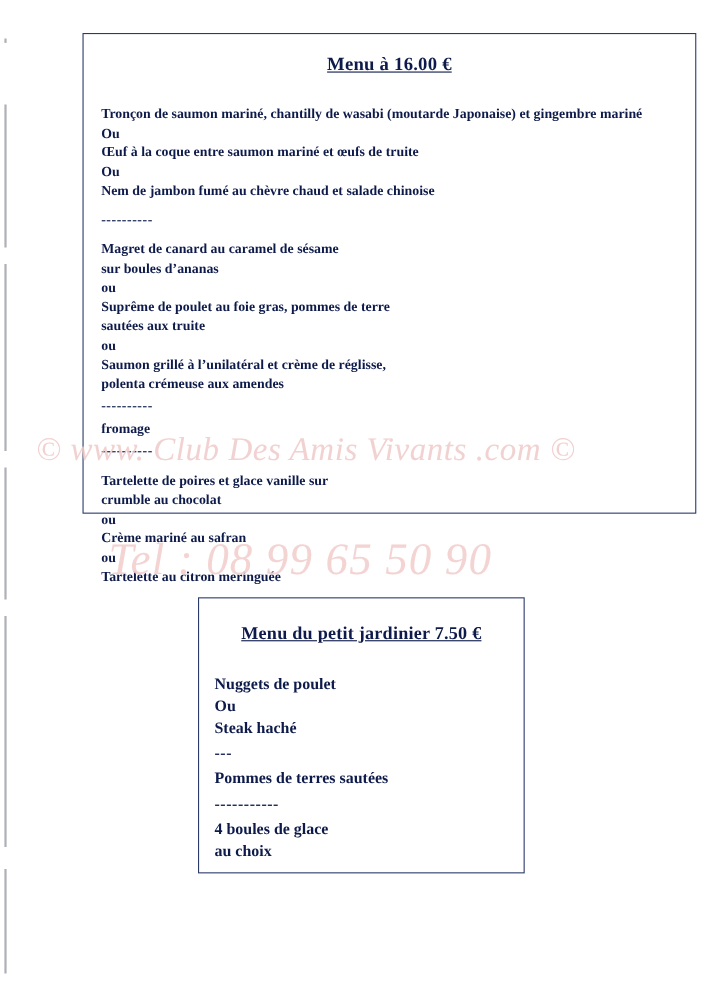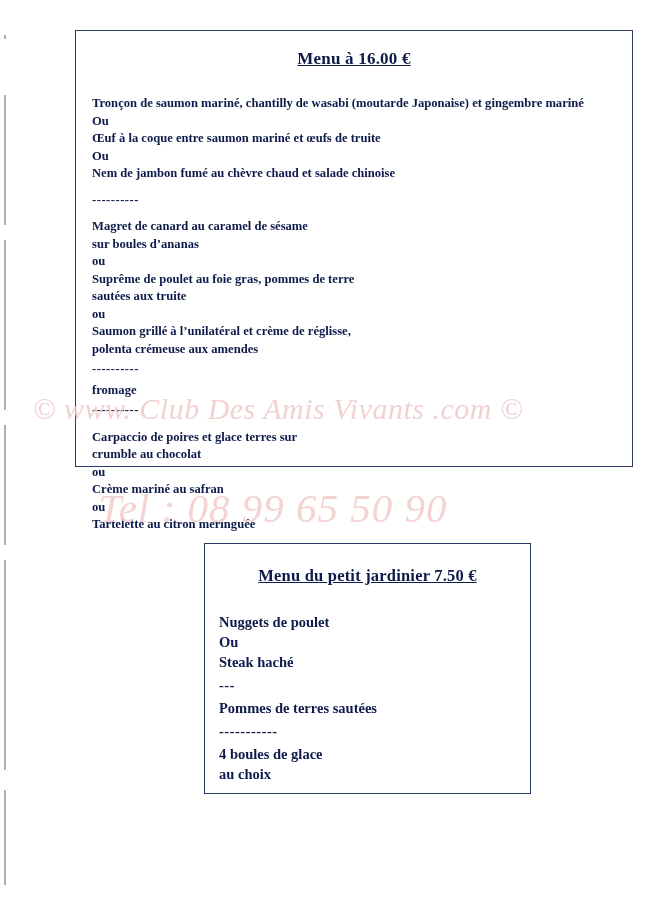--- a/index.html
+++ b/index.html
@@ -45,23 +45,23 @@
     margin-left: 20px;
   }
   #main-menu-box {
     left: 55px;
     top: 30px;
     width: 558px;
     height: 437px;
     padding: 18px 16px 10px 16px;
   }
   #kids-menu-box {
-    left: 184px;
+    left: 160px;
     top: 543px;
-    width: 327px;
+    width: 297px;
     height: 251px;
     padding: 22px 14px 10px 14px;
   }
 
   .menu-title {
     text-align: center;
     font-weight: bold;
     font-size: 17px;
     letter-spacing: .2px;
     text-decoration: underline;
@@ -163,21 +163,21 @@
       <p class="line">ou</p>
       <p class="line">Saumon grillé à l’unilatéral et crème de réglisse,</p>
       <p class="line">polenta crémeuse aux amendes</p>
     </div>
 
     <p class="line sep">----------</p>
     <p class="line">fromage</p>
     <p class="line sep">----------</p>
 
     <div class="section gap-before">
-      <p class="line">Carpaccio de poires et glace terres sur</p>
+      <p class="line">Tartelette de poires et glace vanille sur</p>
       <p class="line">crumble au chocolat</p>
       <p class="line">ou</p>
       <p class="line">Crème mariné au safran</p>
       <p class="line">ou</p>
       <p class="line">Tartelette au citron meringuée</p>
     </div>
 
   </div>
 
   <div class="watermark-site">© www. Club Des Amis Vivants .com ©</div>

